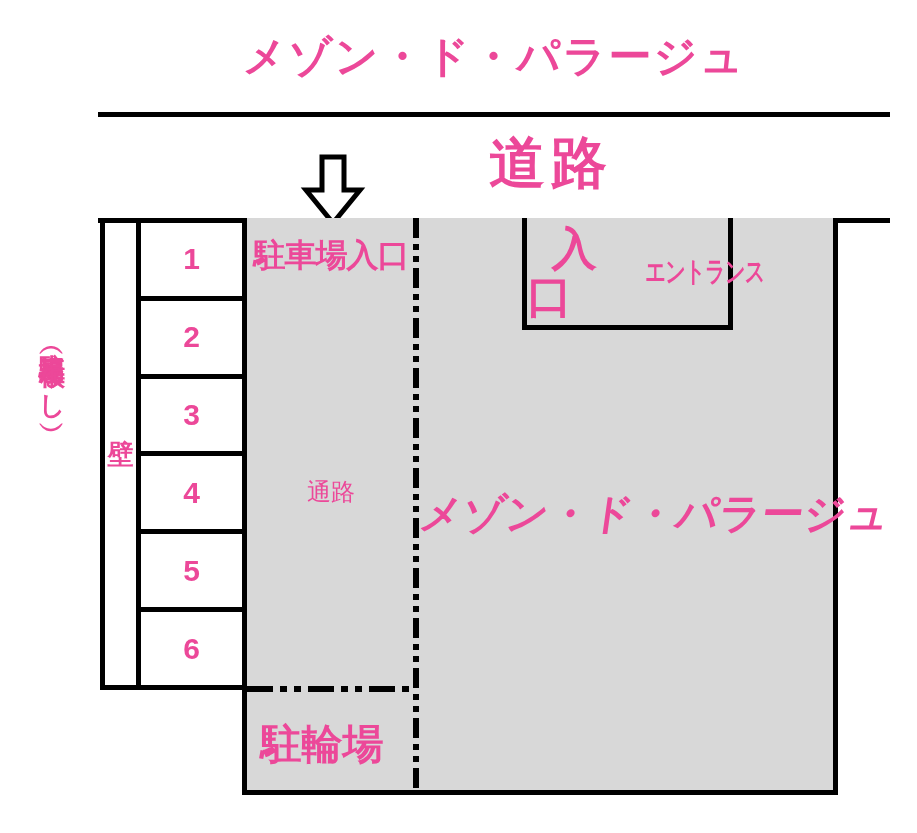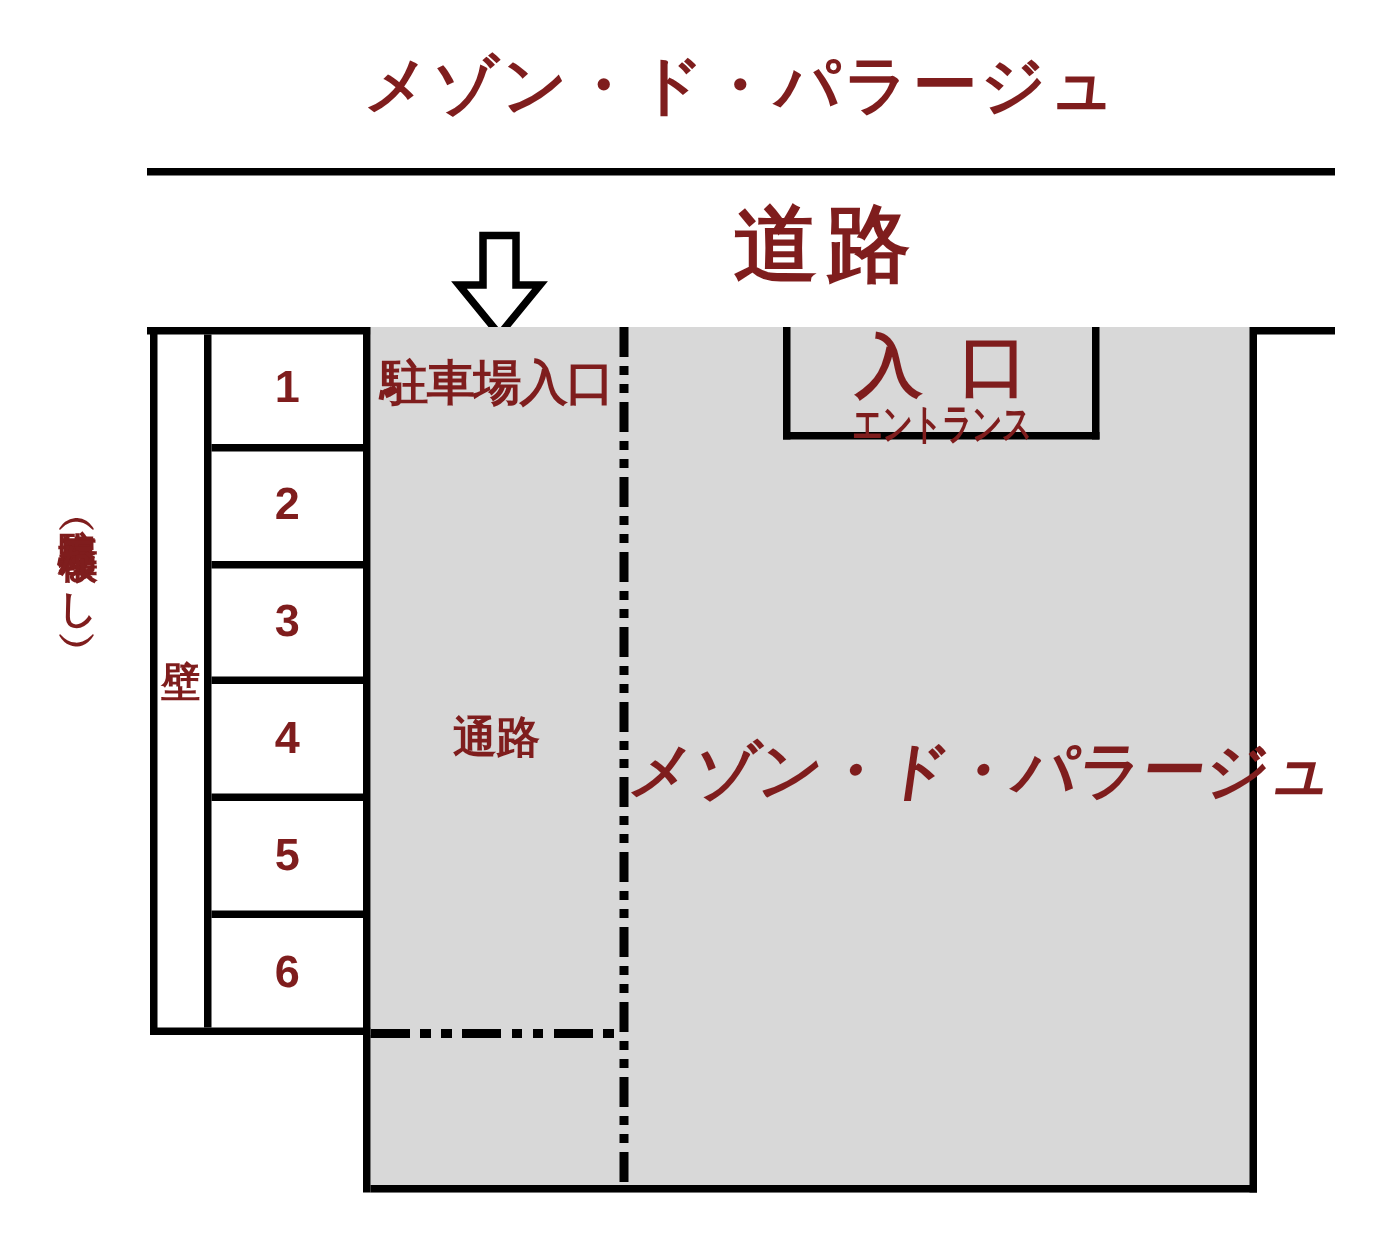--- a/index.html
+++ b/index.html
@@ -3,21 +3,21 @@
 <meta charset="utf-8">
 <style>
   * { margin: 0; padding: 0; box-sizing: border-box; }
   html, body { background: #ffffff; }
   #canvas {
     position: relative;
     width: 917px;
     height: 833px;
     background: #ffffff;
     font-family: "Liberation Sans", "DejaVu Sans", sans-serif;
-    color: #7f1d1d;
+    color: #ec4899;
     overflow: hidden;
   }
   .abs { position: absolute; }
 
   
   .title {
     left: 98px; top: 28px; width: 792px;
     text-align: center;
     font-size: 43px; font-weight: 600; letter-spacing: 2px;
     white-space: nowrap;
@@ -92,42 +92,42 @@
   }
 
   
   .parking-entrance-label {
     left: 247px; top: 234px; width: 168px;
     text-align: center; font-size: 32px; font-weight: bold;
     white-space: nowrap; letter-spacing: -1px;
   }
   .passage-label {
     left: 239px; top: 474px; width: 184px;
-    text-align: center; font-size: 29px; font-weight: bold;
+    text-align: center; font-size: 24px; font-weight: normal;
     line-height: 36px; white-space: nowrap;
   }
   .bicycle-label {
     left: 247px; top: 717px; width: 150px;
     text-align: center; font-size: 41px; font-weight: bold;
     white-space: nowrap;
   }
   .building-label {
     left: 420px; top: 486px; width: 413px;
     text-align: center; font-size: 42px; font-weight: bold;
     transform: skewX(-8deg);
     white-space: nowrap;
   }
 
   
   .entrance-box {
-    left: 522px; top: 218px; width: 211px; height: 75px;
+    left: 522px; top: 218px; width: 211px; height: 112px;
     border-left: 5px solid #000;
     border-right: 5px solid #000;
     border-bottom: 5px solid #000;
-    display: flex; flex-direction: column; align-items: center;
+    display: flex; flex-direction: row; align-items: center;
   }
   .entrance-title {
     margin-top: 2px;
     font-size: 45px; font-weight: bold;
     letter-spacing: 0.55em; text-indent: 0.55em;
     line-height: 48px;
   }
   .entrance-subtitle {
     font-size: 28px; font-weight: bold;
     transform: scaleX(0.72); transform-origin: center;
@@ -162,20 +162,21 @@
     <div class="entrance-subtitle">エントランス</div>
   </div>
 
   <div class="abs dash-v"></div>
   <div class="abs dash-h"></div>
 
   <div class="abs parking-entrance-label">駐車場入口</div>
   <div class="abs passage-label">
     <div>通路</div>
   </div>
+  <div class="abs bicycle-label">駐輪場</div>
   <div class="abs building-label">メゾン・ド・パラージュ</div>
 
   <div class="abs parking-box">
     <div class="wall-col">
       <span class="wall-label">壁</span>
     </div>
     <div class="cells-col">
       <div class="cell">1</div>
       <div class="cell">2</div>
       <div class="cell">3</div>

